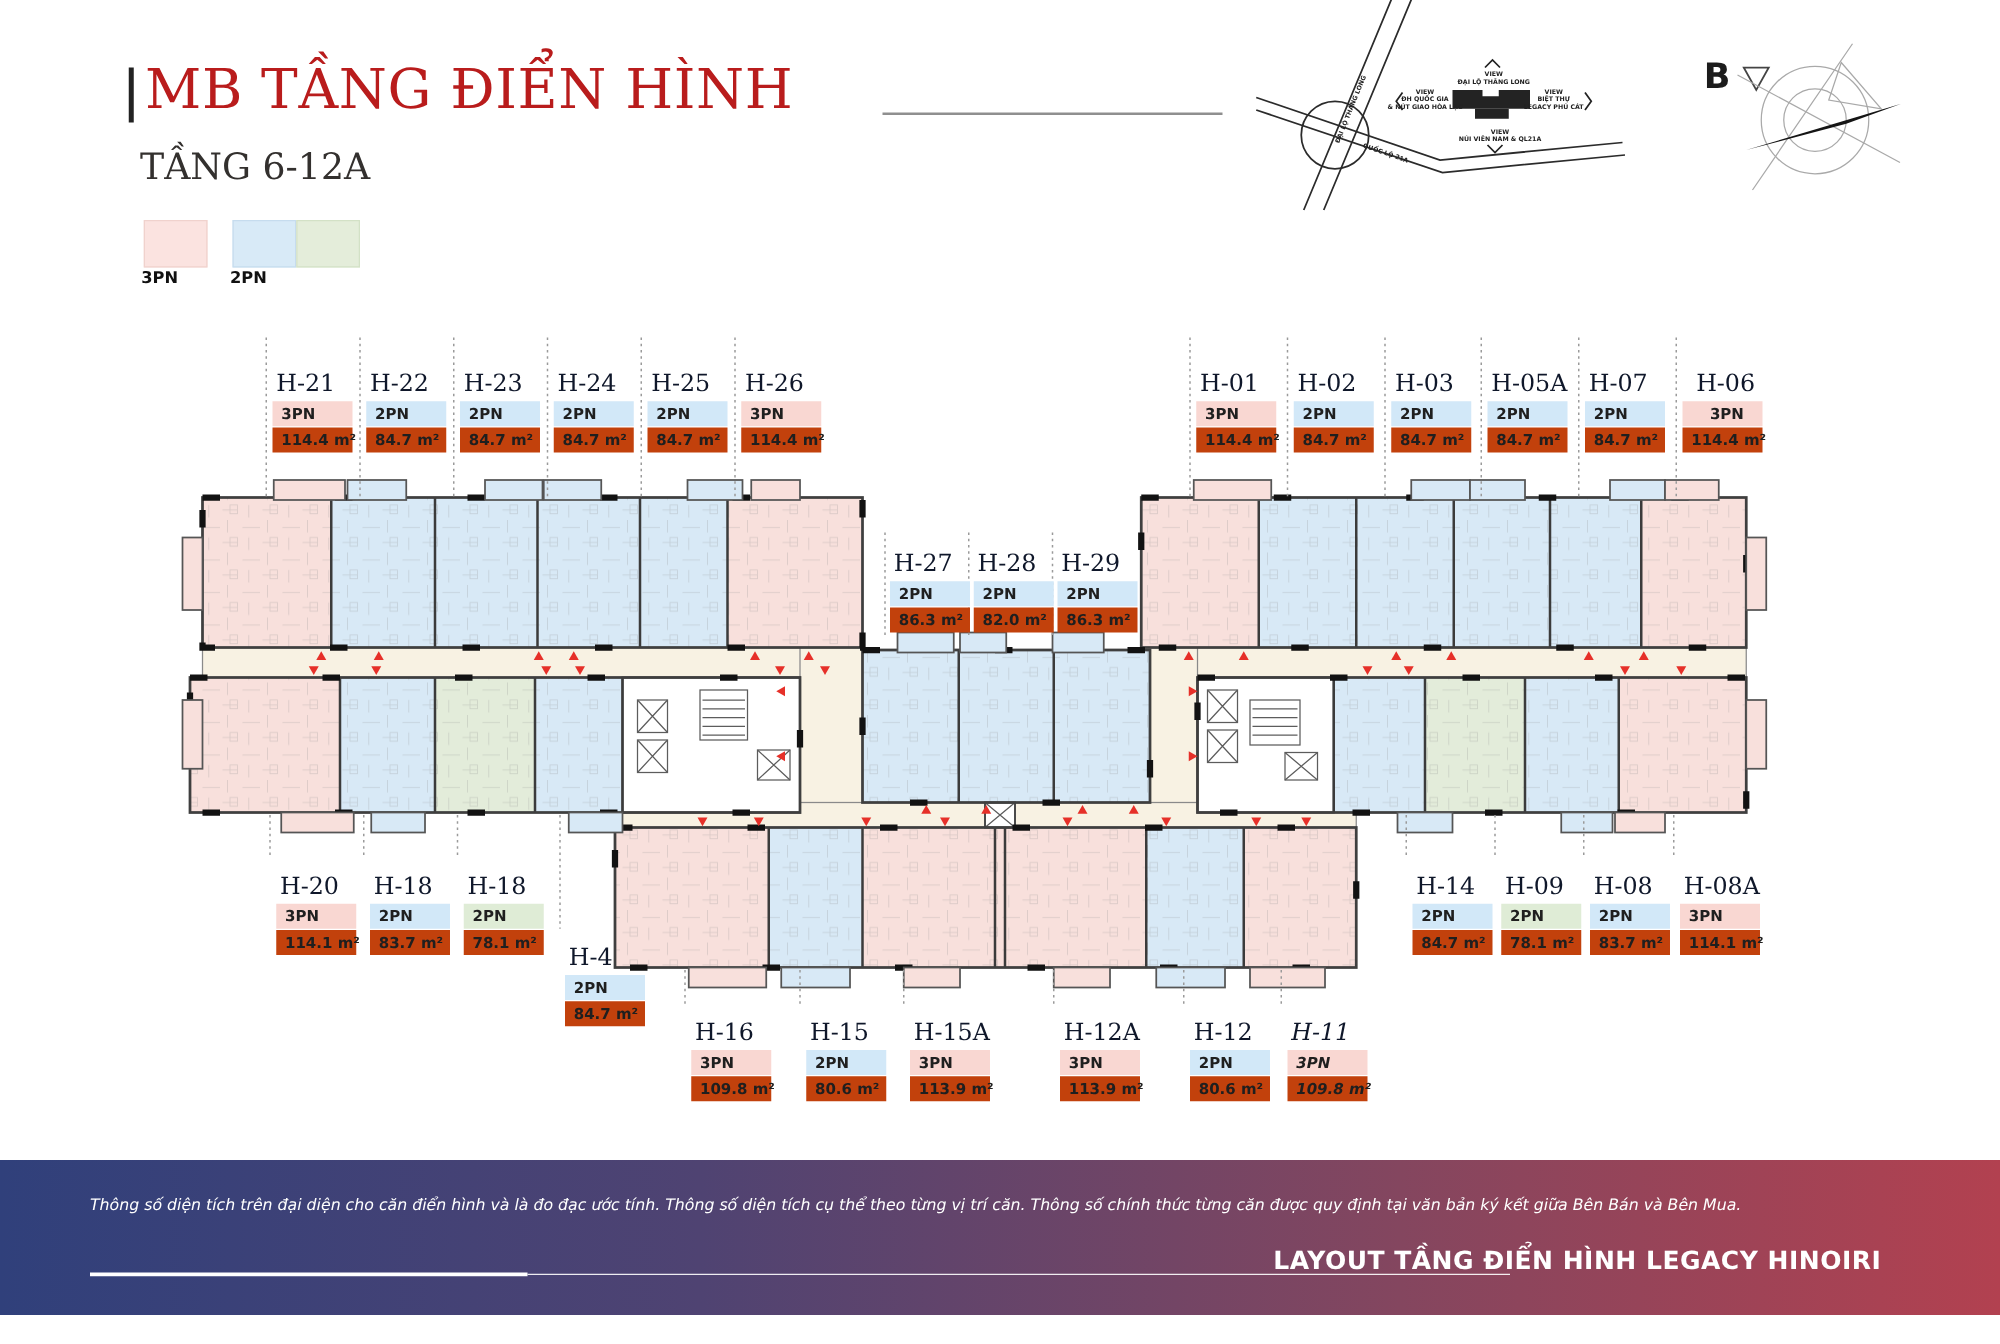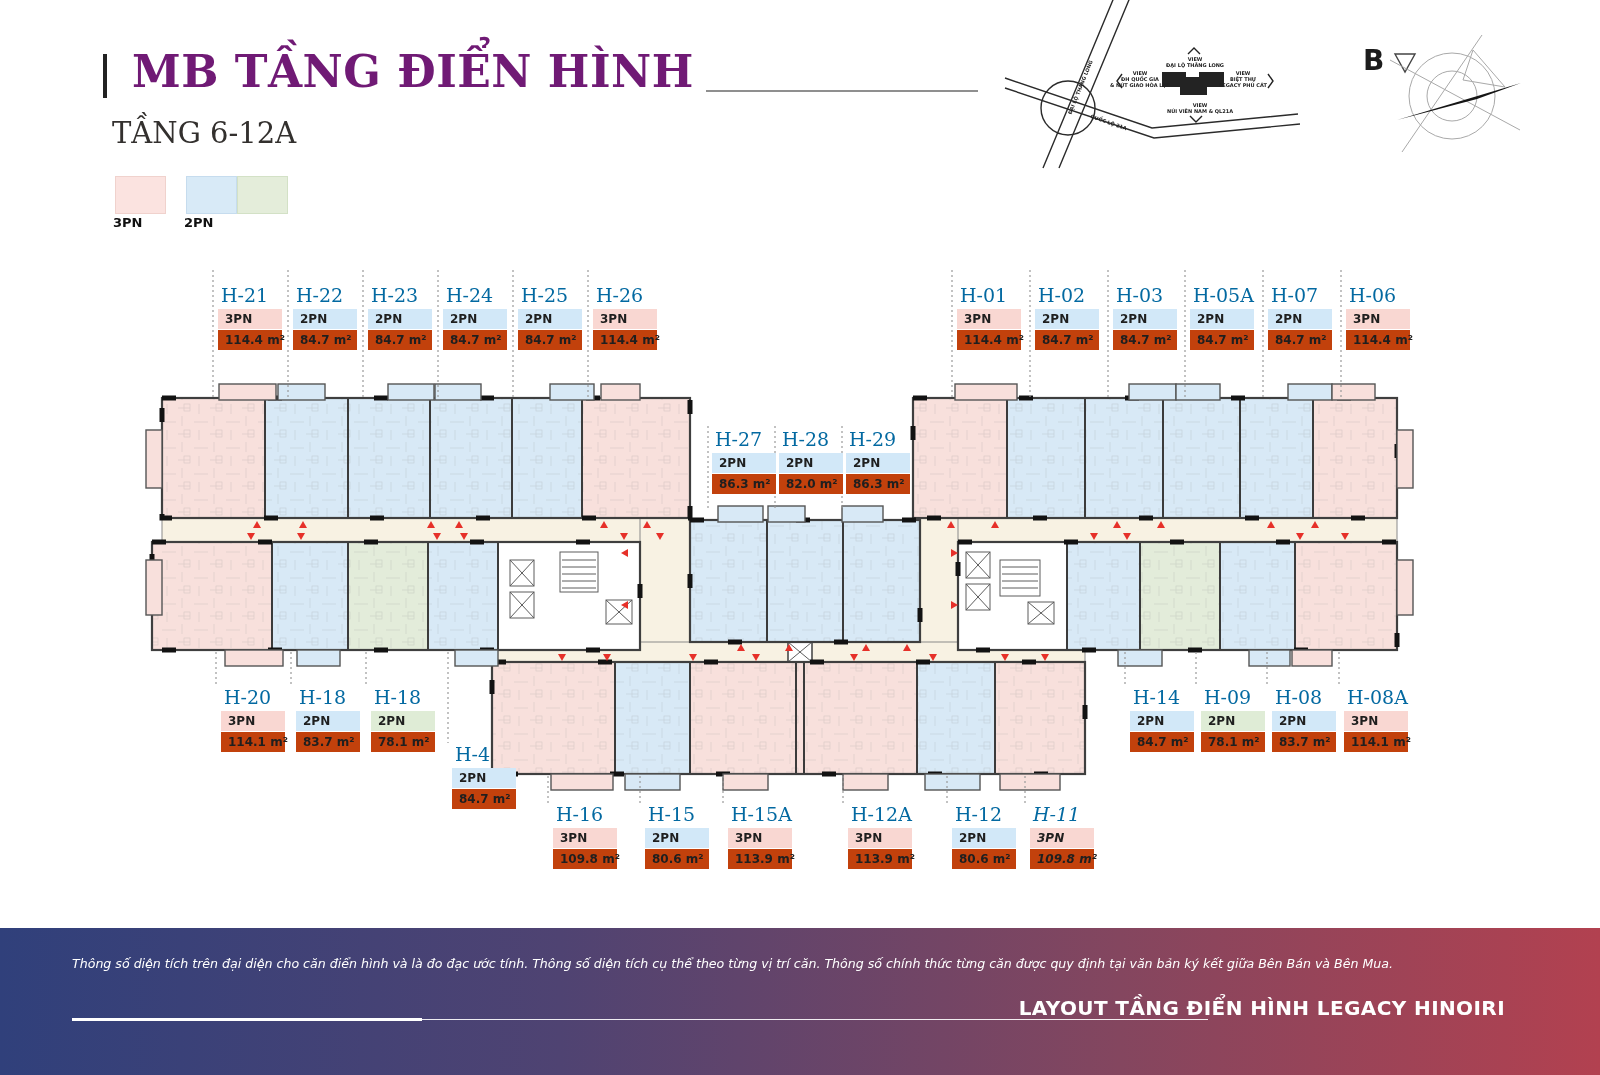--- a/index.html
+++ b/index.html
@@ -2,45 +2,45 @@
 <html><head>
 <meta charset="utf-8">
 <style>
   html,body{margin:0;padding:0}
   body{width:1600px;height:1075px;position:relative;background:#fff;overflow:hidden;
        font-family:"DejaVu Sans","Liberation Sans",sans-serif}
   #stage{position:absolute;left:0;top:0;width:1600px;height:1075px}
   svg text{font-family:"DejaVu Sans","Liberation Sans",sans-serif}
 
   .title-bar{position:absolute;left:103px;top:54px;width:4px;height:44px;background:#222}
-  .page-title{position:absolute;left:132px;top:46px;font-family:"DejaVu Serif","Liberation Serif",serif;
-              font-size:44px;font-weight:700;color:#701a75;letter-spacing:.5px;white-space:nowrap}
+  .page-title{position:absolute;left:116px;top:46px;font-family:"DejaVu Serif","Liberation Serif",serif;
+              font-size:44px;font-weight:400;color:#b91c1c;letter-spacing:.5px;white-space:nowrap}
   .title-line{position:absolute;left:706px;top:90px;width:272px;height:2px;background:#8f8f8f}
   .subtitle{position:absolute;left:112px;top:116px;font-family:"DejaVu Serif","Liberation Serif",serif;
             font-size:29px;color:#33302e;white-space:nowrap}
 
   .swatch{position:absolute;top:176px;width:49px;height:36px}
   .sw-3pn{left:115px;background:#fbe3e0;border:1px solid #f0d2cd}
   .sw-2pn{left:186px;background:#d8eaf7;border:1px solid #c6dcee}
   .sw-2pn-s{left:237px;background:#e4edda;border:1px solid #d3e1c6}
   .swatch-label{position:absolute;top:215px;font-size:13px;font-weight:700;color:#111}
   .swl-1{left:113px}.swl-2{left:184px}
 
   .unit-label{position:absolute;width:66px;z-index:3}
-  .u-name{font-family:"DejaVu Serif","Liberation Serif",serif;font-size:19px;color:#0369a1;
-          margin:0 0 3px 3px;line-height:1.05;white-space:nowrap}
+  .u-name{font-family:"DejaVu Serif","Liberation Serif",serif;font-size:19px;color:#0f172a;
+          margin:12px 0 3px 3px;line-height:1.05;white-space:nowrap}
   .u-pn,.u-area{width:64px;height:20px;line-height:20px;padding-left:7px;box-sizing:border-box;
           font-size:12px;font-weight:700;color:#1f1f1f;white-space:nowrap}
   .u-pn{margin-bottom:1px}
   .u-area{background:#c2410c}
   .cat-pink .u-pn{background:#f9d7d2}
   .cat-blue .u-pn{background:#d2e8f8}
   .cat-green .u-pn{background:#dfecd6}
 
-  .footer{position:absolute;left:0;top:928px;width:1600px;height:147px;
+  .footer{position:absolute;left:0;top:928px;width:1600px;height:124px;
           background:linear-gradient(90deg,#30407b 0%,#4f4372 35%,#84465f 70%,#b24150 100%)}
   .f-text{position:absolute;left:72px;top:26px;color:#fff;font-style:italic;
           font-size:12.6px;line-height:20px;white-space:nowrap}
   .f-thick{position:absolute;left:72px;top:90px;width:350px;height:3px;background:#fff}
   .f-thin{position:absolute;left:422px;top:91px;width:786px;height:1px;background:rgba(255,255,255,.9)}
   .f-brand{position:absolute;right:95px;top:68px;color:#fff;font-size:20px;font-weight:700;
            letter-spacing:.4px;white-space:nowrap}
 
   
   .pinkf{fill:#f8e0dc}.bluef{fill:#d8e9f6}.greenf{fill:#e3ecda}
@@ -366,21 +366,21 @@
       <div class="unit-label cat-blue" style="left: 1190px; top: 286px;">
         <div class="u-name">H-05A</div>
         <div class="u-pn">2PN</div>
         <div class="u-area">84.7 m²</div>
       </div>
       <div class="unit-label cat-blue" style="left: 1268px; top: 286px;">
         <div class="u-name">H-07</div>
         <div class="u-pn">2PN</div>
         <div class="u-area">84.7 m²</div>
       </div>
-      <div class="unit-label cat-pink" style="left: 1346px; top: 286px;">
+      <div class="unit-label cat-pink" style="left: 1346px; top: 286px; text-align: center;">
         <div class="u-name">H-06</div>
         <div class="u-pn">3PN</div>
         <div class="u-area">114.4 m²</div>
       </div>
       <div class="unit-label cat-blue" style="left: 712px; top: 430px;">
         <div class="u-name">H-27</div>
         <div class="u-pn">2PN</div>
         <div class="u-area">86.3 m²</div>
       </div>
       <div class="unit-label cat-blue" style="left: 779px; top: 430px;">

